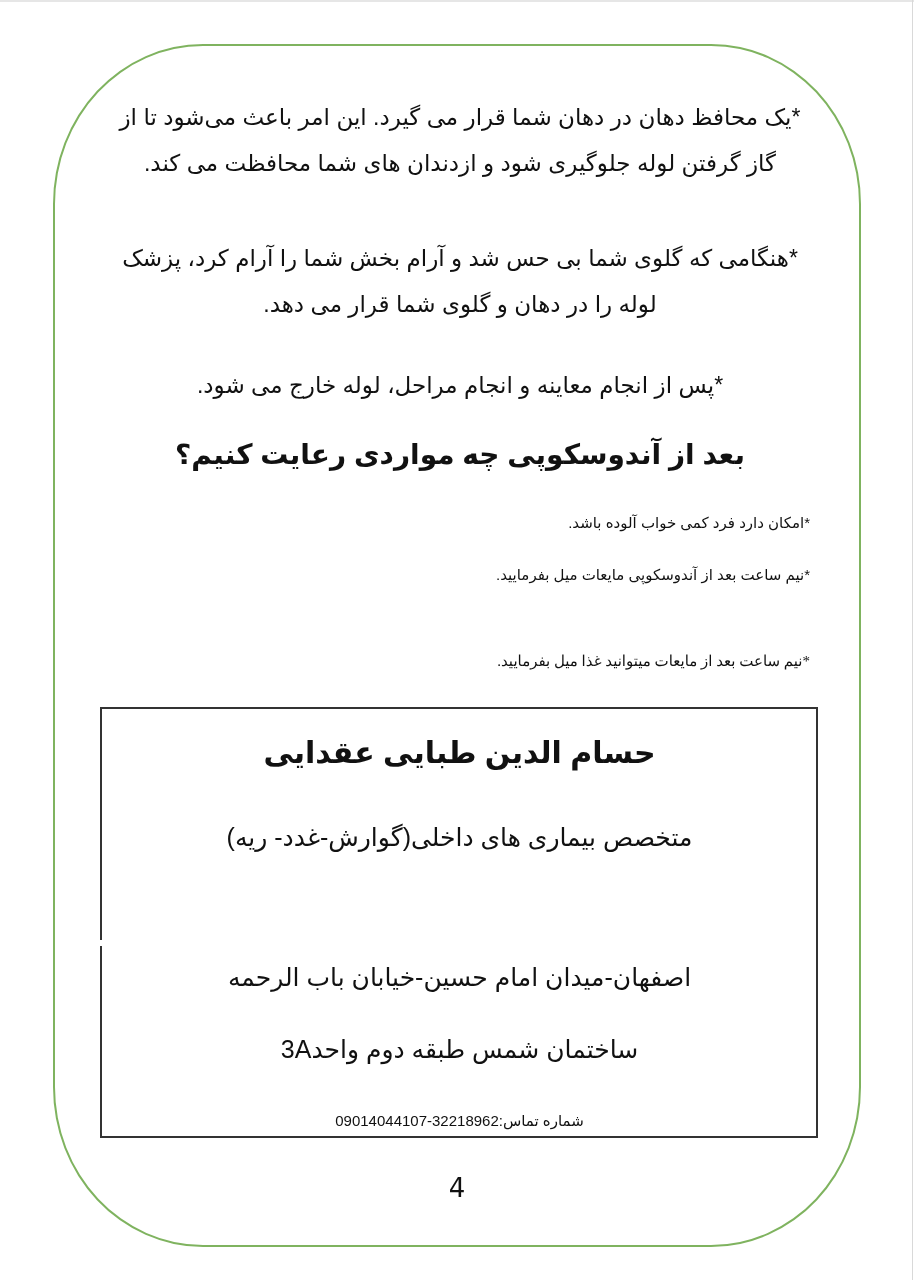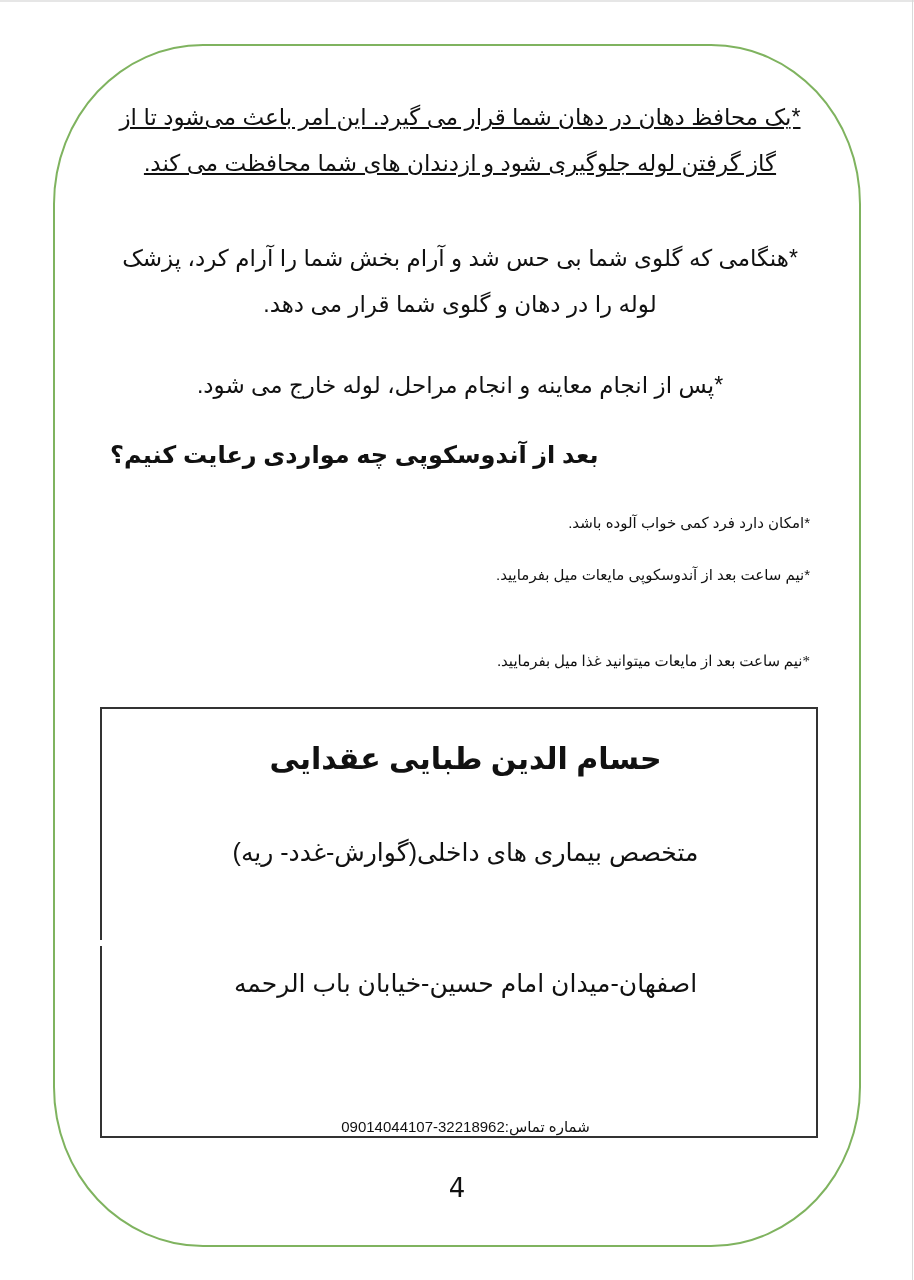--- a/index.html
+++ b/index.html
@@ -40,31 +40,31 @@
     .para {
       position: absolute;
       left: 110px;
       width: 700px;
       direction: rtl;
       text-align: center;
       font-size: 23px;
       line-height: 46px;
       margin: 0;
     }
-    .p1 { top: 94px; text-decoration: underline; }
+    .p1 { top: 94px; }
     .p2 { top: 235px; }
     .p3 { top: 362px; }
     .heading {
       position: absolute;
       left: 110px;
       width: 700px;
       top: 432px;
       direction: rtl;
-      text-align: left;
-      font-size: 24px;
+      text-align: center;
+      font-size: 28px;
       font-weight: bold;
       line-height: 46px;
       margin: 0;
     }
     .b1 { top: 500px; }
     .b2 { top: 552px; }
     .b3 { top: 638px; font-family: Liberation Serif, serif; }
     .b-item {
       position: absolute;
       left: 110px;
@@ -91,30 +91,30 @@
       width: 4px;
       height: 6px;
       background: #ffffff;
     }
     .box-line {
       position: absolute;
       left: 0;
       width: 695px;
       direction: rtl;
       text-align: center;
-      margin: 16px;
+      margin: 10px;
     }
     .doctor-name {
       top: 10px;
       font-size: 30px;
       font-weight: bold;
       line-height: 48px;
     }
     .specialty {
-      top: 105px;
+      top: 96px;
       font-size: 25px;
       line-height: 44px;
     }
     .service {
       top: 164px;
       font-size: 24px;
       font-weight: bold;
       line-height: 44px;
     }
     .address1 {
@@ -158,17 +158,18 @@
 <h2 class="heading">بعد از آندوسکوپی چه مواردی رعایت کنیم؟</h2>
 
 <p class="b-item b1">*امکان دارد فرد کمی خواب آلوده باشد.</p>
 <p class="b-item b2">*نیم ساعت بعد از آندوسکوپی مایعات میل بفرمایید.</p>
 <p class="b-item b3">*نیم ساعت بعد از مایعات میتوانید غذا میل بفرمایید.</p>
 
 <div class="contact-box">
   <p class="box-line doctor-name">حسام الدین طبایی عقدایی</p>
   <p class="box-line specialty">متخصص بیماری های داخلی(گوارش-غدد- ریه)</p>
   <p class="box-line address1">اصفهان-میدان امام حسین-خیابان باب الرحمه</p>
+  <p class="box-line address2">ساختمان شمس طبقه دوم واحد3A</p>
   <p class="box-line phone">شماره تماس:32218962-09014044107</p>
 </div>
 <div class="box-gap"></div>
 
 <div class="page-number">4</div>
 
 </body></html>

